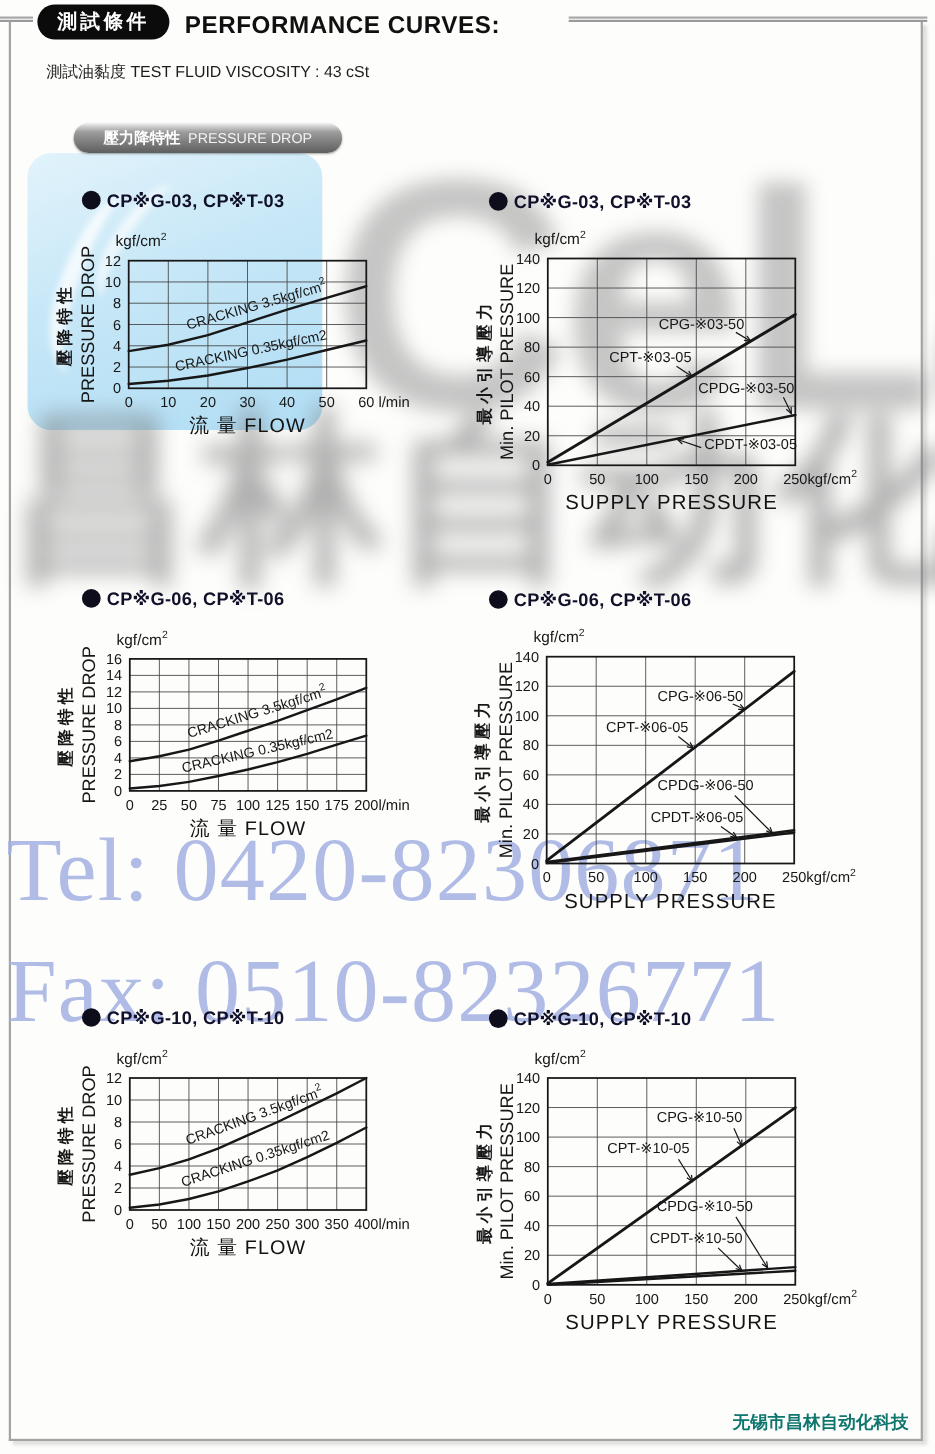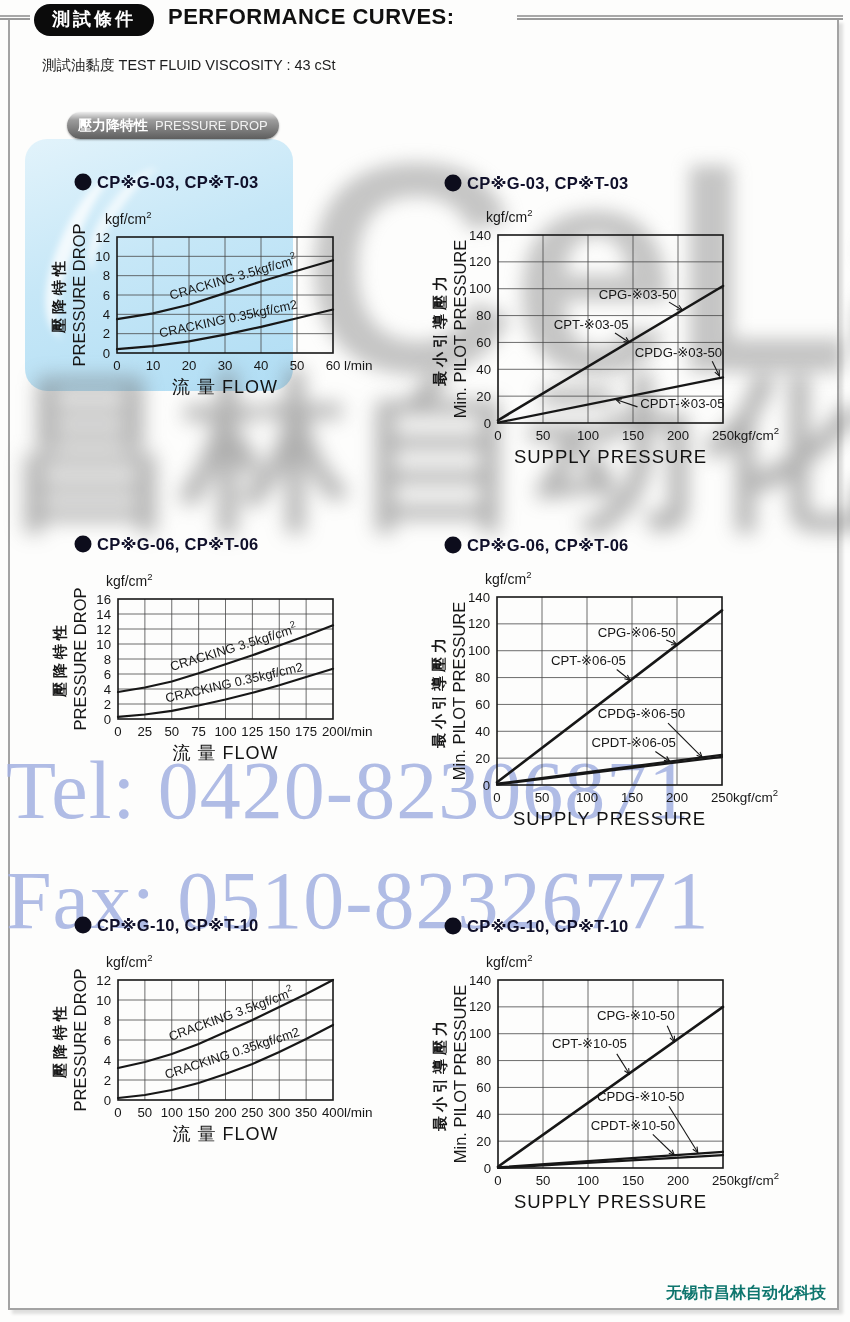--- a/index.html
+++ b/index.html
@@ -22,30 +22,30 @@
        transform:rotate(32deg);filter:blur(3px);}
   .wm-logo{position:absolute;left:302px;top:118px;z-index:1;font-size:300px;line-height:300px;
            font-weight:bold;color:#8e8e8e;opacity:.5;filter:blur(9px);letter-spacing:-8px;white-space:nowrap;}
   .wm-cn{position:absolute;left:8px;top:368px;z-index:1;font-size:168px;line-height:168px;font-weight:bold;
          color:#6f6f6f;opacity:.55;filter:blur(10px);letter-spacing:6px;white-space:nowrap;}
   .wm-tel,.wm-fax{position:absolute;left:6px;z-index:1;font-family:"Liberation Serif","DejaVu Serif",serif;
          font-size:82px;line-height:82px;color:#a3b1e2;opacity:.85;letter-spacing:1px;white-space:nowrap;}
   .wm-tel{top:750px;}
   .wm-fax{top:860px;}
   
-  .header{position:absolute;left:34px;top:4px;z-index:2;display:flex;align-items:flex-start;gap:14px;}
+  .header{position:absolute;left:34px;top:4px;z-index:2;display:flex;align-items:flex-end;gap:14px;}
   .badge{display:inline-block;background:#0b0b0b;color:#fff;border-radius:16px;padding:3px 18px 5px;
          font-size:18px;font-weight:bold;letter-spacing:3px;}
   .h-title{font-size:22px;font-weight:bold;color:#101010;letter-spacing:.5px;}
   .cond{position:absolute;z-index:2;font-size:14.5px;color:#1d1d1d;}
   .cond1{left:42px;top:56px;}
   .cond2{left:408px;top:56px;}
   
   .pill{position:absolute;z-index:2;display:inline-flex;align-items:center;gap:7px;height:27px;
-        padding:0 11px;border-radius:14px;color:#fff;
+        padding:0 27px;border-radius:14px;color:#fff;
         background:linear-gradient(180deg,#ededed 0%,#9c9c9c 30%,#5e5e5e 100%);
         box-shadow:0 1px 2px rgba(0,0,0,.35);}
   .pill1{left:67px;top:112px;}
   .pill2{left:405px;top:112px;}
   .pill-cn{font-size:14px;font-weight:bold;}
   .pill-en{font-size:13px;color:#f2f2f2;}
   
   #charts{position:absolute;left:0;top:0;width:850px;height:1322px;z-index:2;}
   .chart{position:absolute;}
   svg text{font-family:"Liberation Sans","DejaVu Sans",sans-serif;}

